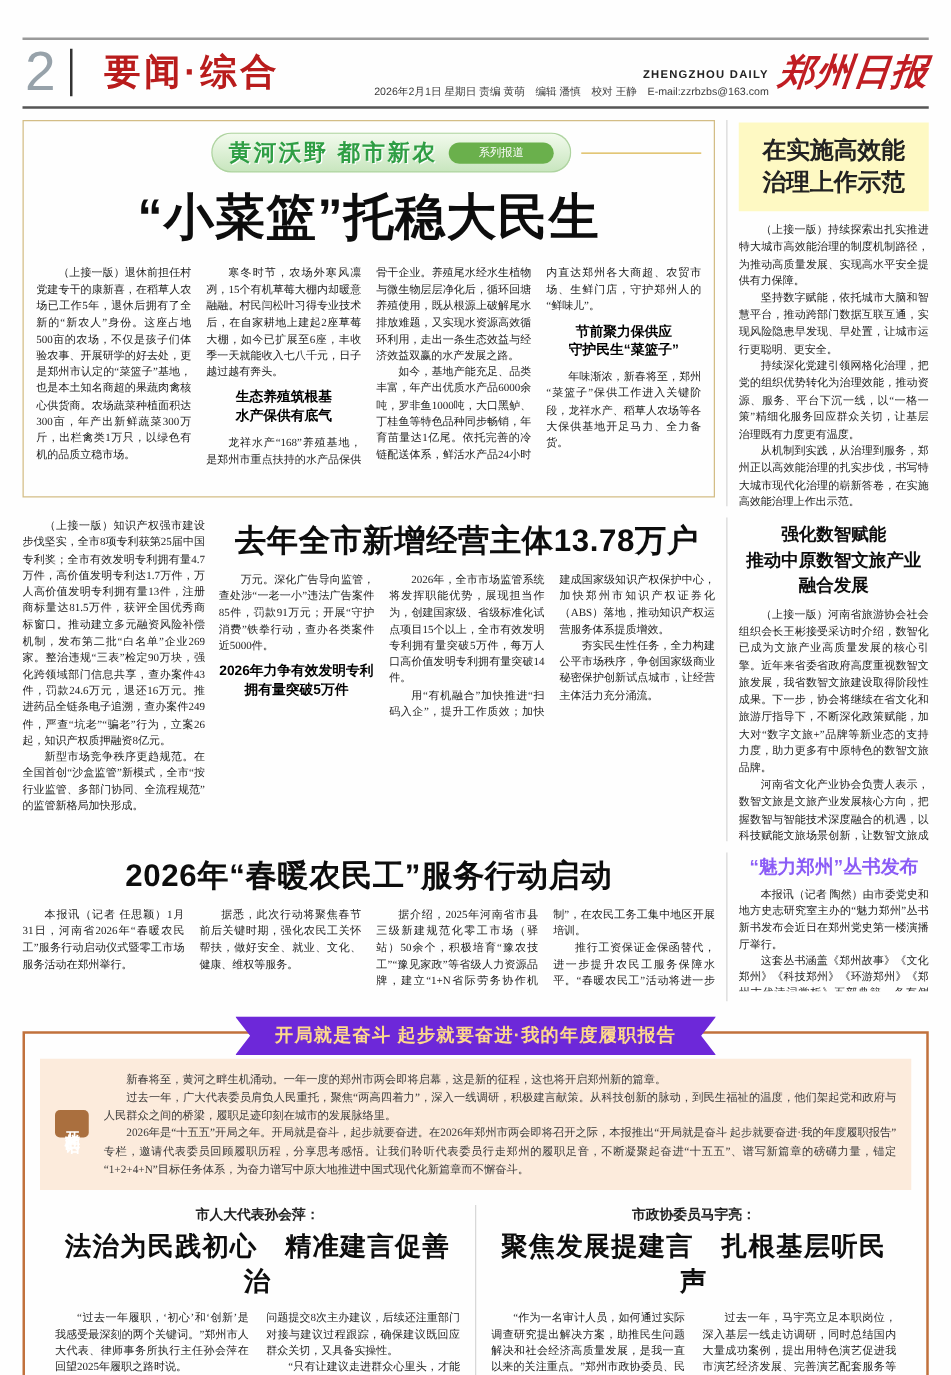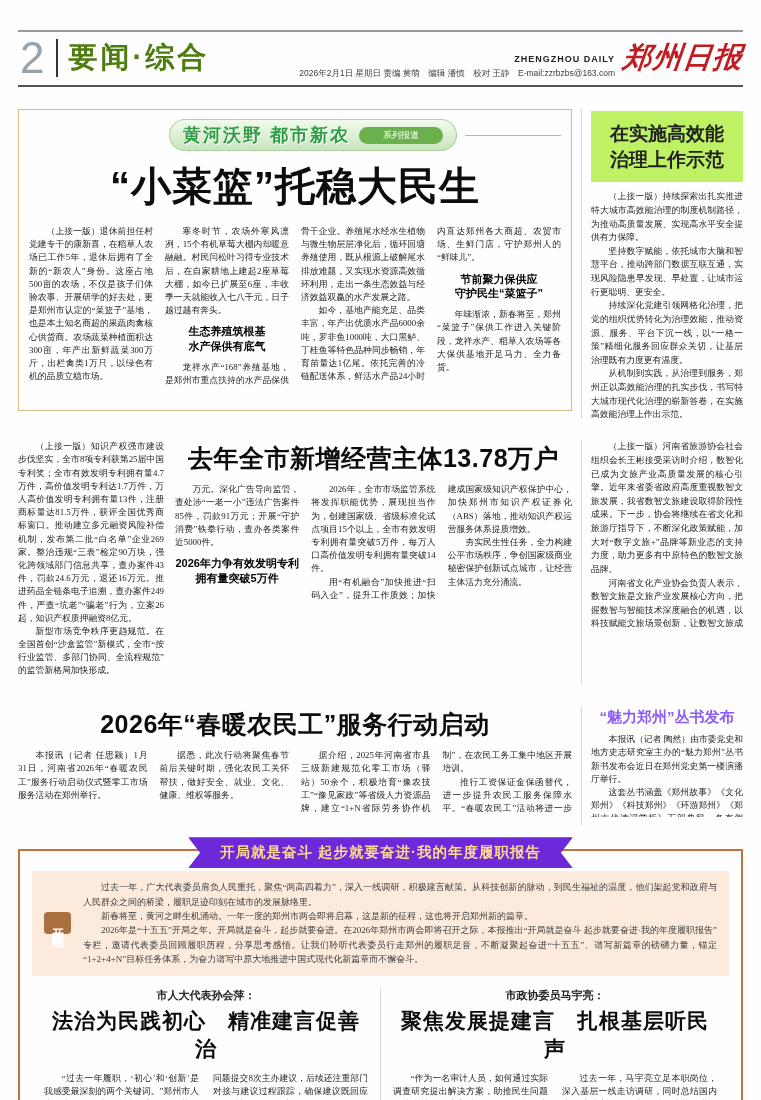--- a/index.html
+++ b/index.html
@@ -7,51 +7,51 @@
     position:relative;width:761px;height:1100px;margin:0 auto;background:#fefefe;
     box-sizing:border-box;padding:30px 18px 0;overflow:hidden;
     font-family:"Liberation Serif","DejaVu Serif",serif;color:#222;
   }
   
   .hdr{display:flex;align-items:stretch;border-top:2px solid #9a9a9a;border-bottom:2px solid #555;
        padding:4px 0 5px;}
   .page-num{font-size:44px;line-height:1;color:#97a2aa;font-weight:400;padding:0 12px 0 2px;
             font-family:"Liberation Sans",sans-serif;}
   .hdr-divider{width:2px;background:#333;margin:3px 0;}
-  .section-title{font-size:29px;font-weight:700;letter-spacing:3px;align-self:center;padding-left:10px;
-                 font-family:"Liberation Sans",sans-serif;color:#4d7c0f;}
+  .section-title{font-size:29px;font-weight:700;letter-spacing:3px;align-self:center;padding-left:25px;
+                 font-family:"Liberation Sans",sans-serif;color:#b91c1c;}
   .hdr-right{margin-left:auto;text-align:right;align-self:flex-end;font-size:8.5px;color:#3c3c3c;
              line-height:1.55;padding-right:8px;white-space:nowrap;font-family:"Liberation Sans",sans-serif;}
   .masthead-en{font-weight:700;letter-spacing:1px;color:#222;font-size:9px;display:block;text-align:right;}
   .logo{font-size:29px;color:#c01d22;font-weight:700;font-style:italic;align-self:center;
         font-family:"DejaVu Serif",serif;letter-spacing:1px;transform:skewX(-6deg);}
   
   .para{margin:0;text-indent:2em;}
   .sub-head{font-family:"Liberation Sans",sans-serif;text-align:center;font-weight:700;font-size:11px;
             margin:7px 0;white-space:pre-line;text-indent:0;line-height:1.35;color:#000;break-inside:avoid;}
   .cols{text-align:justify;}
   
-  .row{display:flex;margin-top:22px;}
+  .row{display:flex;margin-top:9px;}
   .zone-main{width:554px;box-sizing:border-box;}
   .zone-side{flex:1;margin-left:9px;border-left:1px solid #d8d8d8;padding-left:9px;box-sizing:border-box;}
   
   .main-story{border:1px solid #d3bd86;padding:7px 10px 9px;box-sizing:border-box;height:302px;}
   .banner-row{display:flex;align-items:center;margin:2px 0 4px;}
   .banner-spacer{flex:0 0 140px;}
   .series-banner{background:linear-gradient(180deg,#f3fbee,#c7e5bd);border-radius:16px;padding:4px 14px;
                  display:flex;align-items:center;gap:9px;box-shadow:inset 0 0 0 1px #aed3a0;}
   .banner-title{font-size:18px;font-weight:800;color:#2f9e44;text-shadow:1px 1px 0 #ffffff;
                 letter-spacing:2px;font-family:"Liberation Sans",sans-serif;}
   .series-badge{background:#6ab04c;color:#fff;font-size:9px;padding:2px 24px;border-radius:9px;
                 font-family:"Liberation Sans",sans-serif;}
   .gold-line{flex:1;height:1px;background:#d9b44a;margin-left:8px;}
   .main-headline{text-align:center;font-size:40px;font-weight:900;margin:8px 0 11px;letter-spacing:1px;
                  font-family:"Liberation Sans",sans-serif;color:#0d0d0d;}
   .main-body{column-count:4;column-gap:12px;height:200px;overflow:hidden;font-size:8.8px;line-height:1.5;}
-  .boxed-title{background:#bef264;text-align:center;font-size:19px;font-weight:800;padding:10px 4px;
+  .boxed-title{background:#fef9c3;text-align:center;font-size:19px;font-weight:800;padding:10px 4px;
                margin:2px 0 8px;line-height:1.35;white-space:pre-line;font-family:"Liberation Sans",sans-serif;}
   .side-body{font-size:8.8px;line-height:1.55;height:228px;overflow:hidden;text-align:justify;}
   
   .row2-inner{display:flex;}
   .row2-left{width:146px;font-size:8.8px;line-height:1.5;height:244px;overflow:hidden;text-align:justify;}
   .row2-main{flex:1;margin-left:11px;}
   .h2-main{text-align:center;font-size:25px;font-weight:700;margin:2px 0 8px;letter-spacing:0.5px;
            font-family:"Liberation Sans",sans-serif;color:#0d0d0d;}
   .row2-cols{column-count:3;column-gap:12px;height:196px;overflow:hidden;font-size:8.8px;line-height:1.5;}
   .side-h2{text-align:center;font-weight:800;font-size:14px;line-height:1.45;margin:3px 0 7px;
@@ -149,20 +149,22 @@
               <h4 class="sub-head">2026年力争有效发明专利
 拥有量突破5万件</h4>
               <p class="para">2026年，全市市场监管系统将发挥职能优势，展现担当作为，创建国家级、省级标准化试点项目15个以上，全市有效发明专利拥有量突破5万件，每万人口高价值发明专利拥有量突破14件。</p>
               <p class="para">用“有机融合”加快推进“扫码入企”，提升工作质效；加快建成国家级知识产权保护中心，加快郑州市知识产权证券化（ABS）落地，推动知识产权运营服务体系提质增效。</p>
               <p class="para">夯实民生性任务，全力构建公平市场秩序，争创国家级商业秘密保护创新试点城市，让经营主体活力充分涌流。</p>
             </div>
         </div>
       </div>
     </div>
     <aside class="zone-side">
+      <h2 class="side-h2">强化数智赋能
+推动中原数智文旅产业融合发展</h2>
       <div class="side-body2 cols">
           <p class="para">（上接一版）河南省旅游协会社会组织会长王彬接受采访时介绍，数智化已成为文旅产业高质量发展的核心引擎。近年来省委省政府高度重视数智文旅发展，我省数智文旅建设取得阶段性成果。下一步，协会将继续在省文化和旅游厅指导下，不断深化政策赋能，加大对“数字文旅+”品牌等新业态的支持力度，助力更多有中原特色的数智文旅品牌。</p>
           <p class="para">河南省文化产业协会负责人表示，数智文旅是文旅产业发展核心方向，把握数智与智能技术深度融合的机遇，以科技赋能文旅场景创新，让数智文旅成为展示河南形象的新名片。</p>
         </div>
     </aside>
   </div>
 
   <div class="row">
     <div class="zone-main">
       <h2 class="h2-main">2026年“春暖农民工”服务行动启动</h2>
@@ -180,22 +182,22 @@
           <p class="para">这套丛书涵盖《郑州故事》《文化郑州》《科技郑州》《环游郑州》《郑州古代诗词赏析》五部典籍，各有侧重，互为补充，共同构筑起解读郑州的立体维度。</p>
         </div>
     </aside>
   </div>
 
   <section class="report-box">
     <div class="ribbon">开局就是奋斗 起步就要奋进·我的年度履职报告</div>
     <div class="intro-panel">
       <div class="intro-tab">开栏的话</div>
       <div class="intro-text">
+          <p class="para">新春将至，黄河之畔生机涌动。一年一度的郑州市两会即将启幕，这是新的征程，这也将开启郑州新的篇章。</p>
           <p class="para">过去一年，广大代表委员肩负人民重托，聚焦“两高四着力”，深入一线调研，积极建言献策。从科技创新的脉动，到民生福祉的温度，他们架起党和政府与人民群众之间的桥梁，履职足迹印刻在城市的发展脉络里。</p>
-          <p class="para">新春将至，黄河之畔生机涌动。一年一度的郑州市两会即将启幕，这是新的征程，这也将开启郑州新的篇章。</p>
           <p class="para">2026年是“十五五”开局之年。开局就是奋斗，起步就要奋进。在2026年郑州市两会即将召开之际，本报推出“开局就是奋斗 起步就要奋进·我的年度履职报告”专栏，邀请代表委员回顾履职历程，分享思考感悟。让我们聆听代表委员行走郑州的履职足音，不断凝聚起奋进“十五五”、谱写新篇章的磅礴力量，锚定“1+2+4+N”目标任务体系，为奋力谱写中原大地推进中国式现代化新篇章而不懈奋斗。</p>
         </div>
     </div>
     <div class="report-articles">
       <article class="report-article">
         <div class="kicker">市人大代表孙会萍：</div>
         <h2 class="report-h2">法治为民践初心　精准建言促善治</h2>
         <div class="report-cols cols">
             <p class="para">“过去一年履职，‘初心’和‘创新’是我感受最深刻的两个关键词。”郑州市人大代表、律师事务所执行主任孙会萍在回望2025年履职之路时说。</p>
             <p class="para">“‘初心’源于对人民代表大会制度的切身体会，‘创新’则体现在履职方式的不断探索。”孙会萍深入社区调研老年人保健品诈骗、食品安全等问题，还发放200份问卷收集群众意见，针对重点关注问题提交8次主办建议，后续还注重部门对接与建议过程跟踪，确保建议既回应群众关切，又具备实操性。</p>

